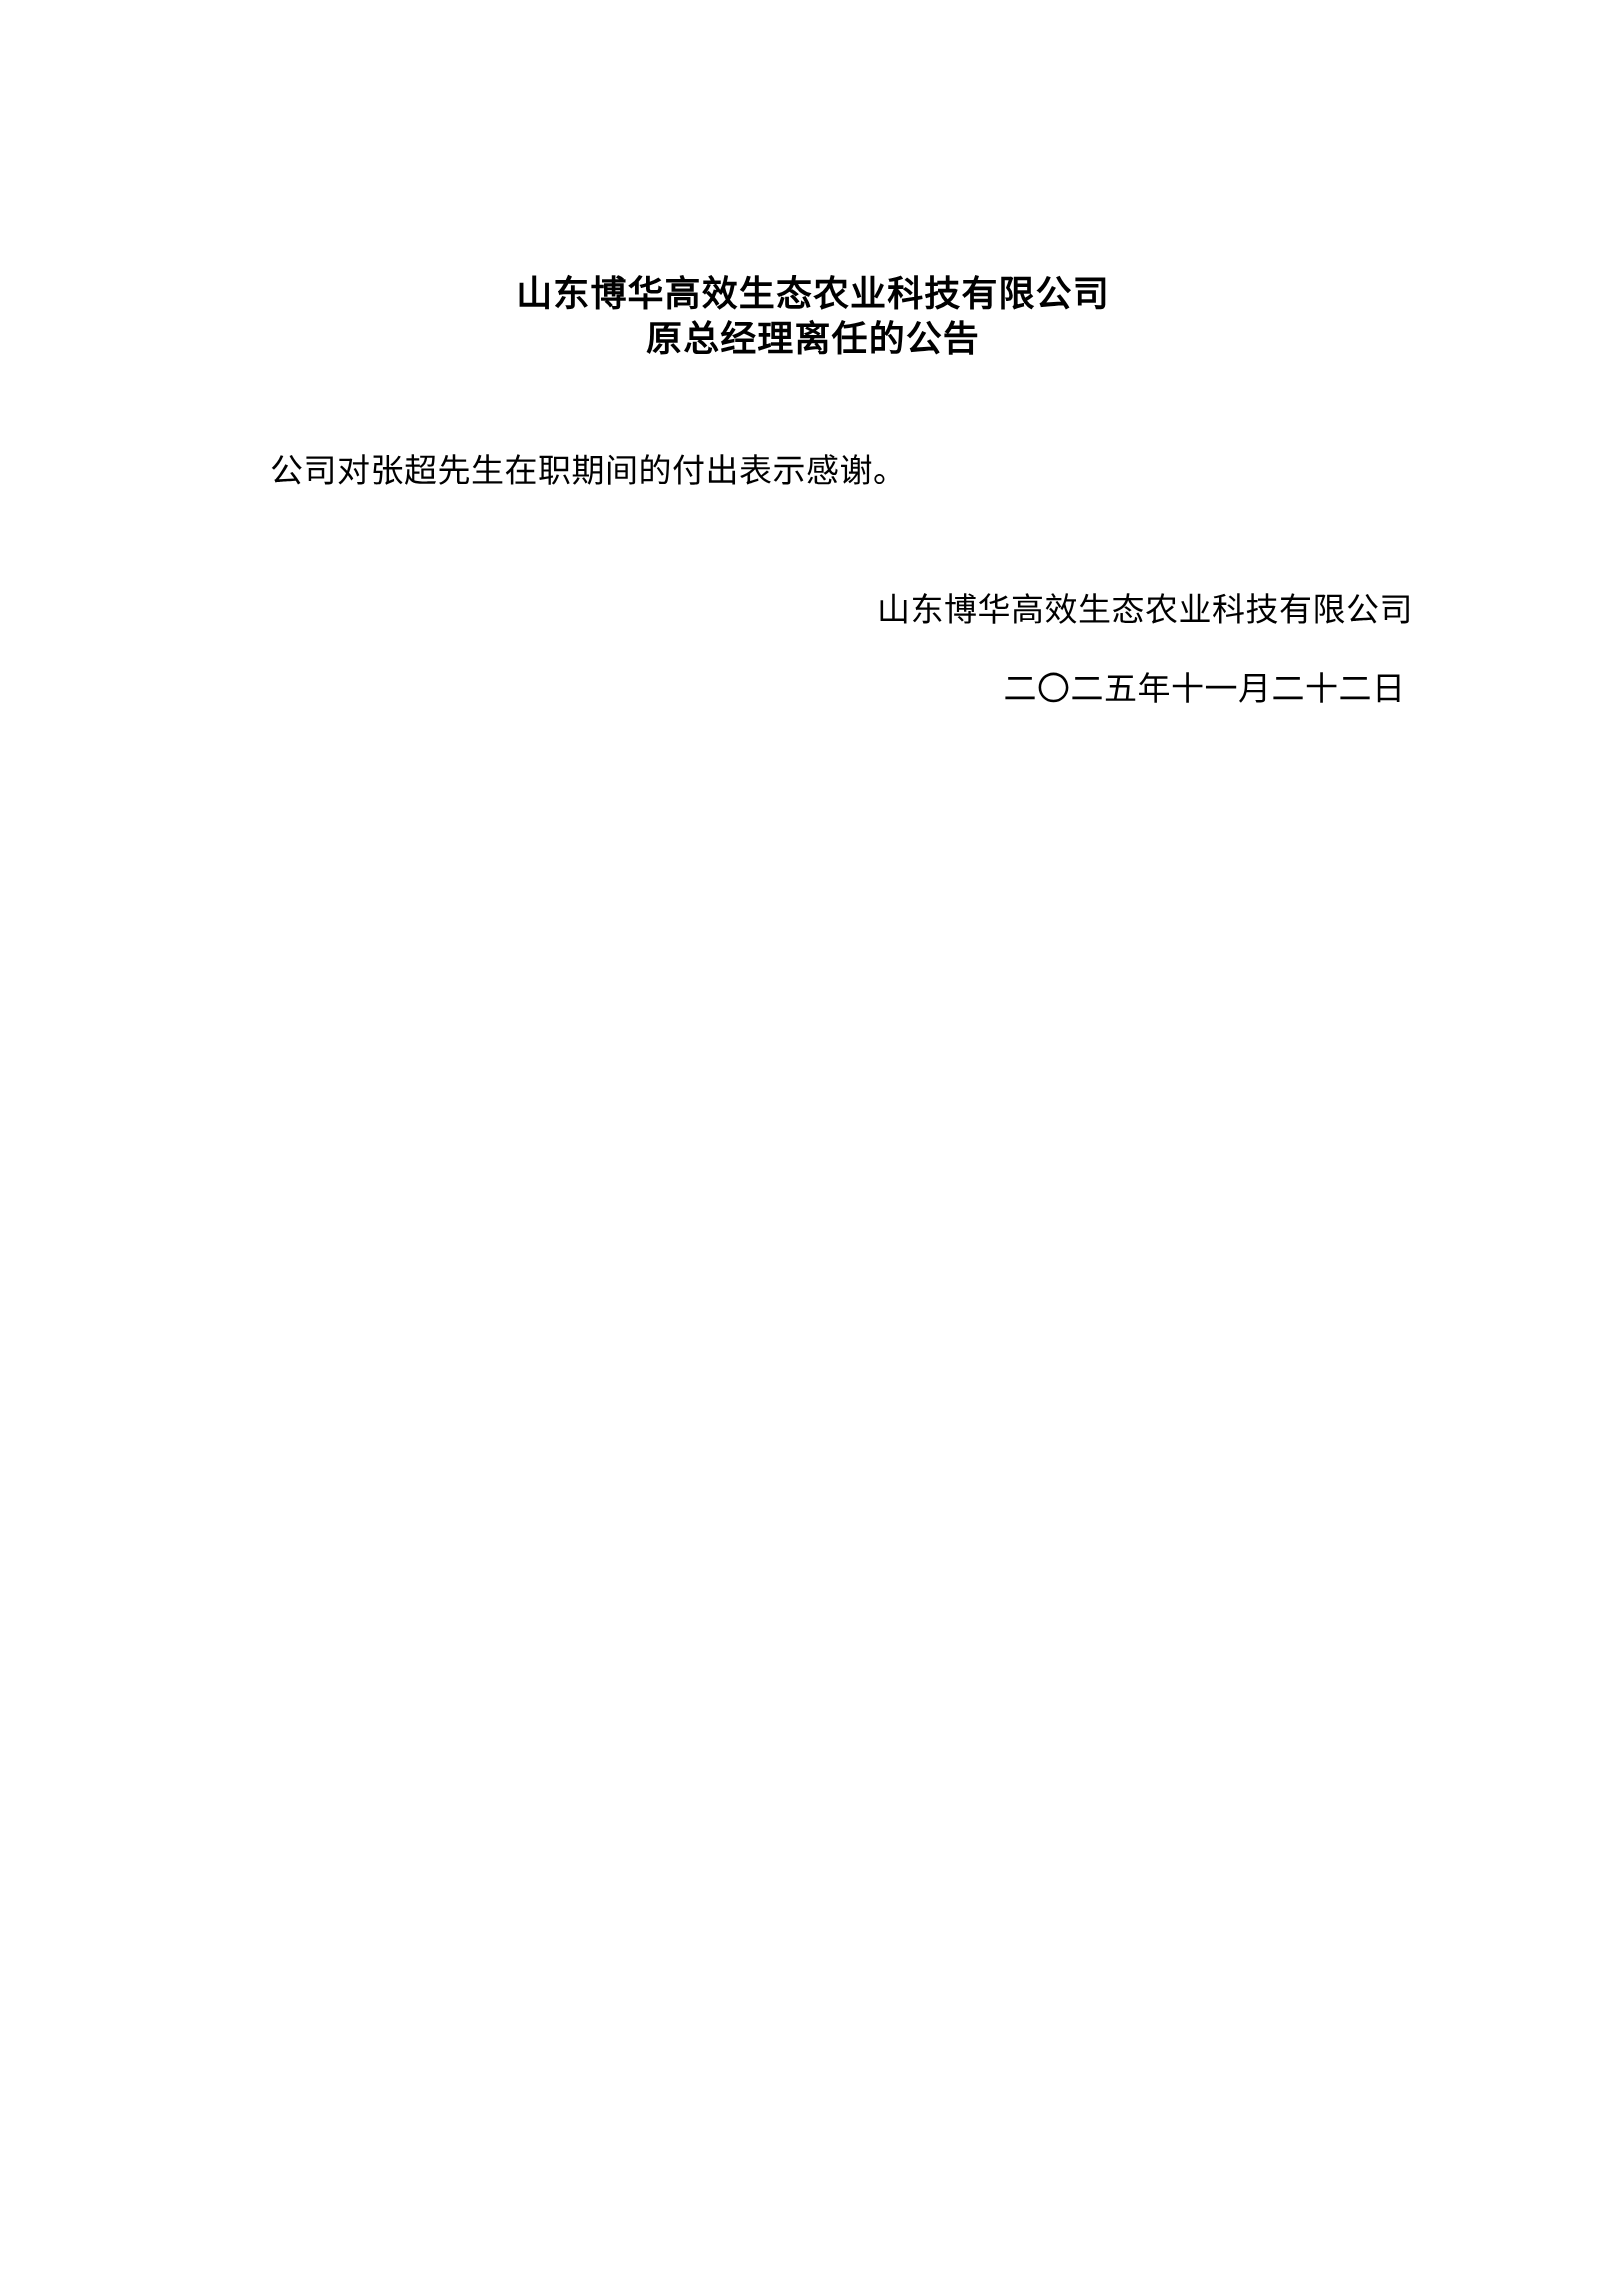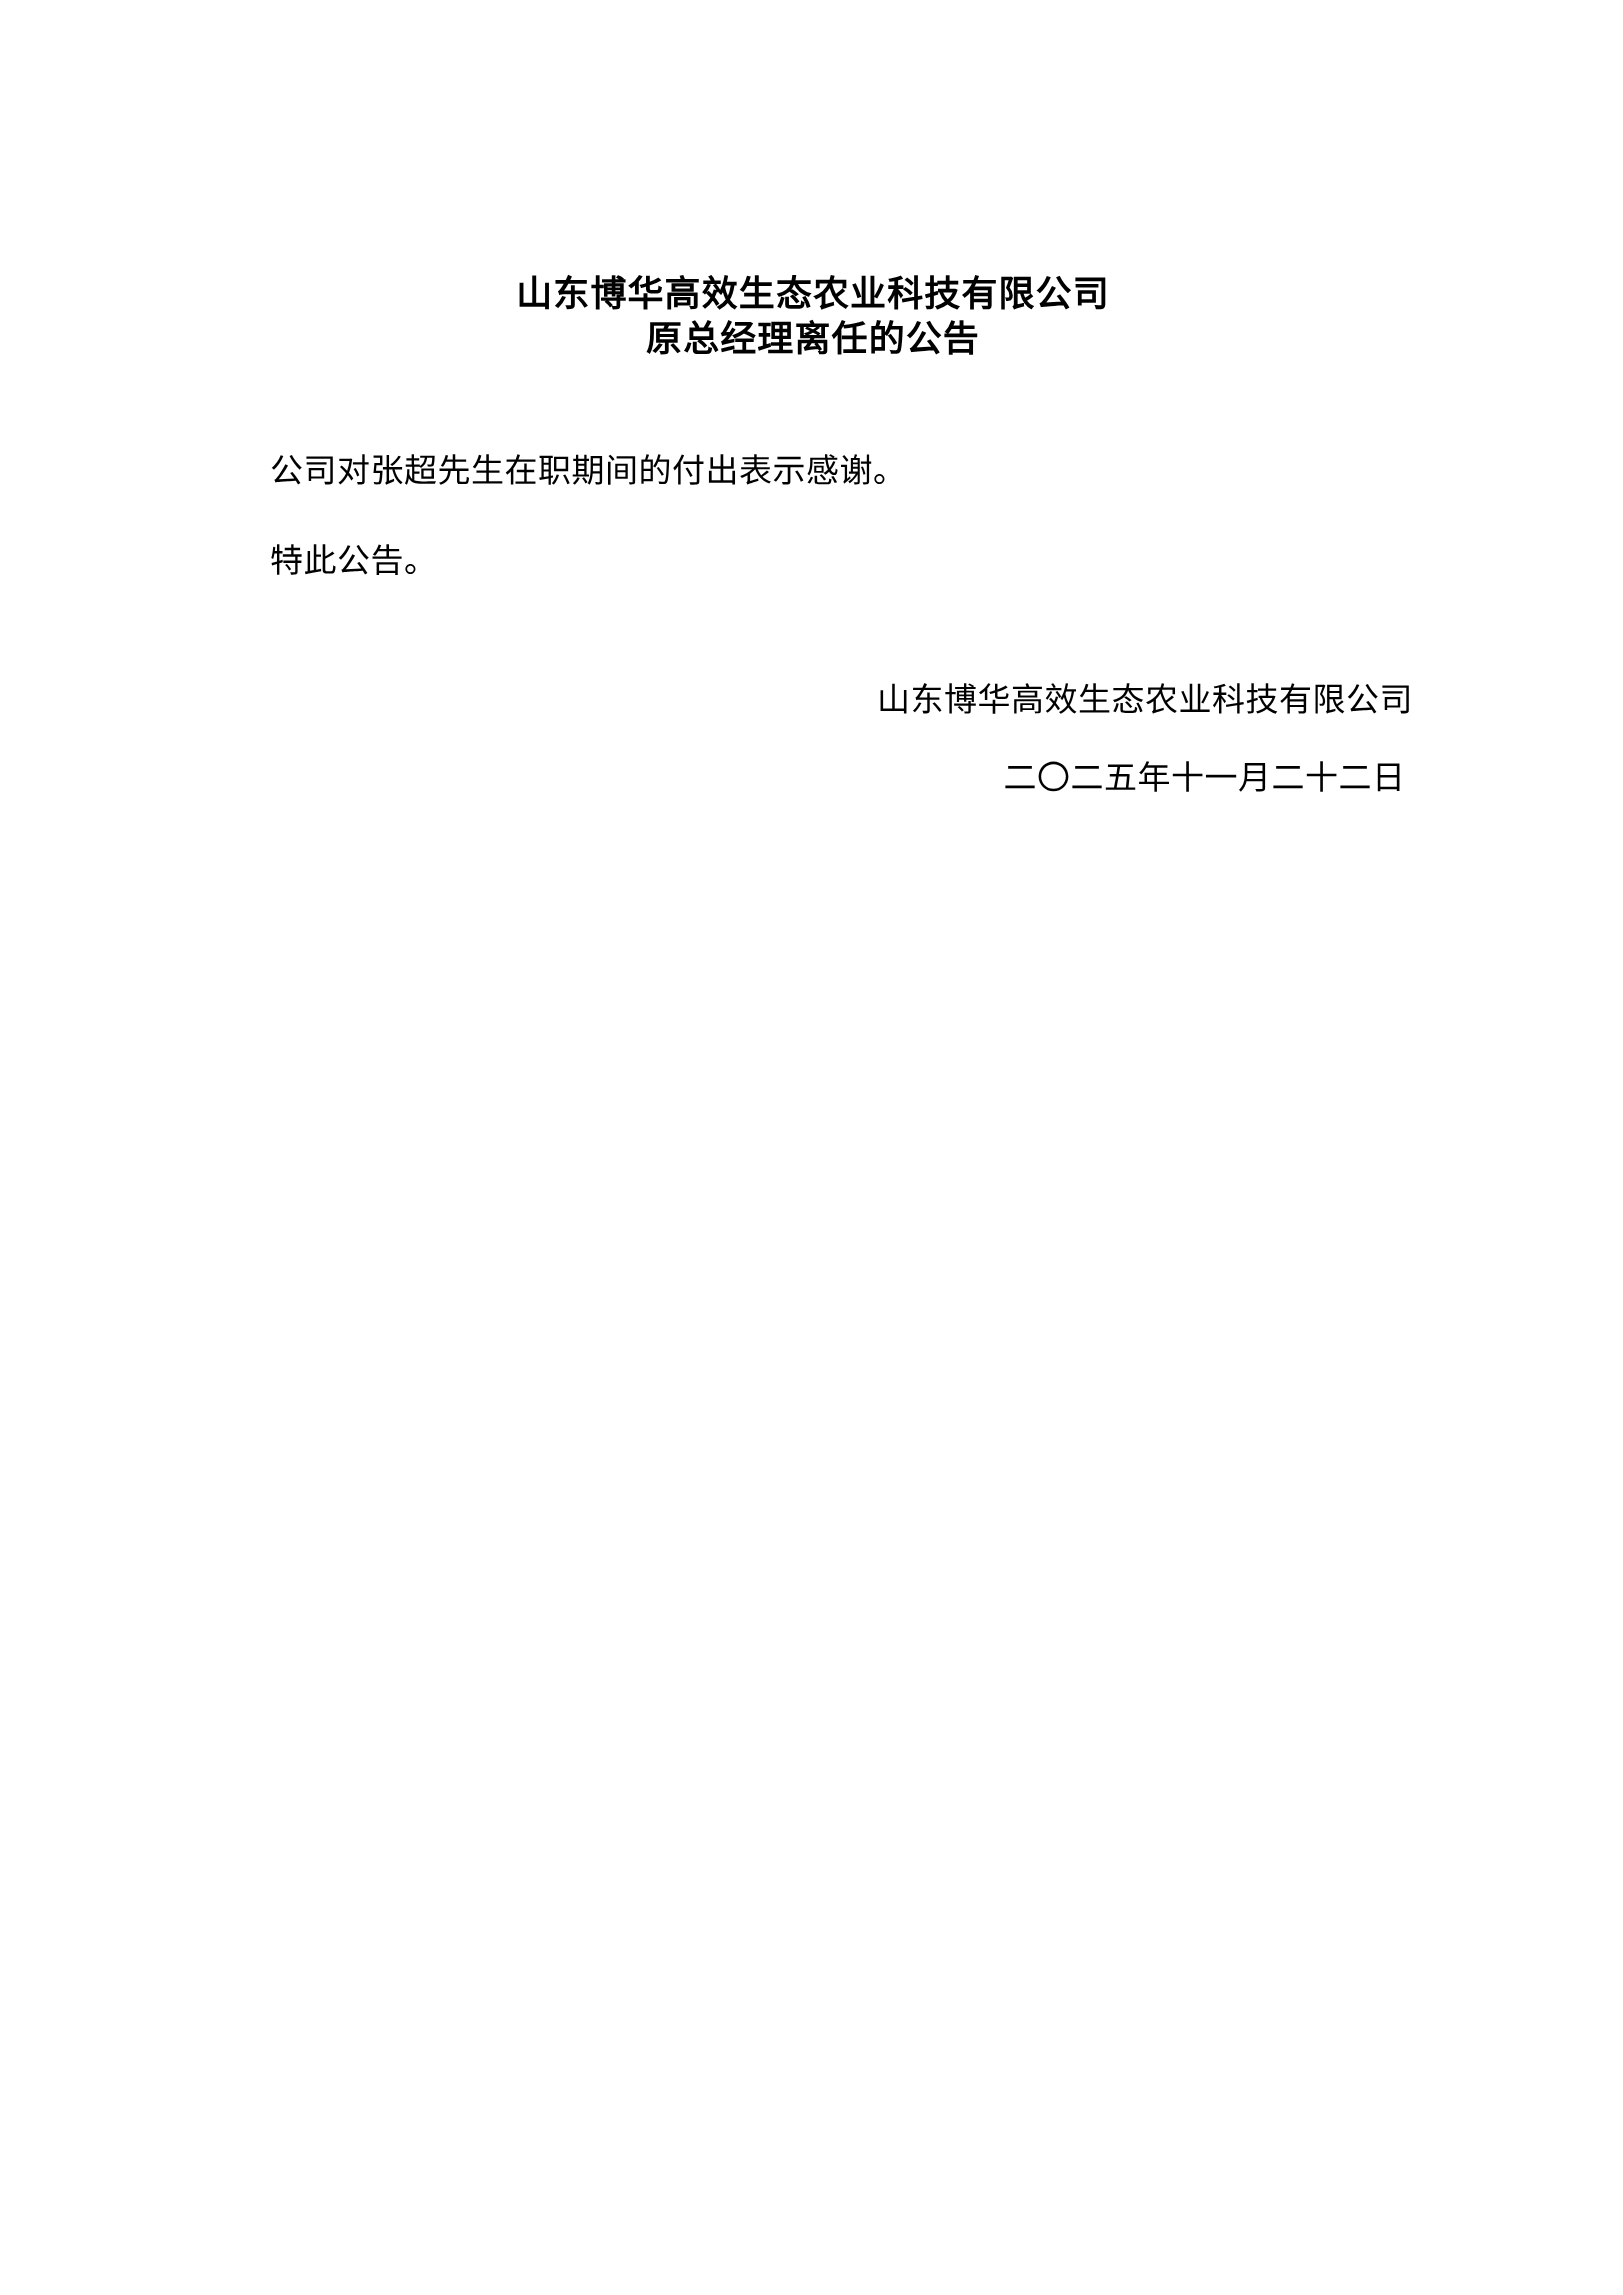--- a/index.html
+++ b/index.html
@@ -78,21 +78,20 @@
 <div class="page">
   <div class="content">
 
     <div class="doc-title">
       <span class="line">山东博华高效生态农业科技有限公司</span>
       <span class="line">原总经理离任的公告</span>
     </div>
 
     <div class="body-block">
       <p class="para">公司对张超先生在职期间的付出表示感谢。</p>
-      <p class="para">特此公告。</p>
     </div>
 
     <div class="sign-block">
       <span class="sign-line company">山东博华高效生态农业科技有限公司</span>
       <span class="sign-line date">二〇二五年十一月二十二日</span>
     </div>
 
   </div>
 </div>
 

